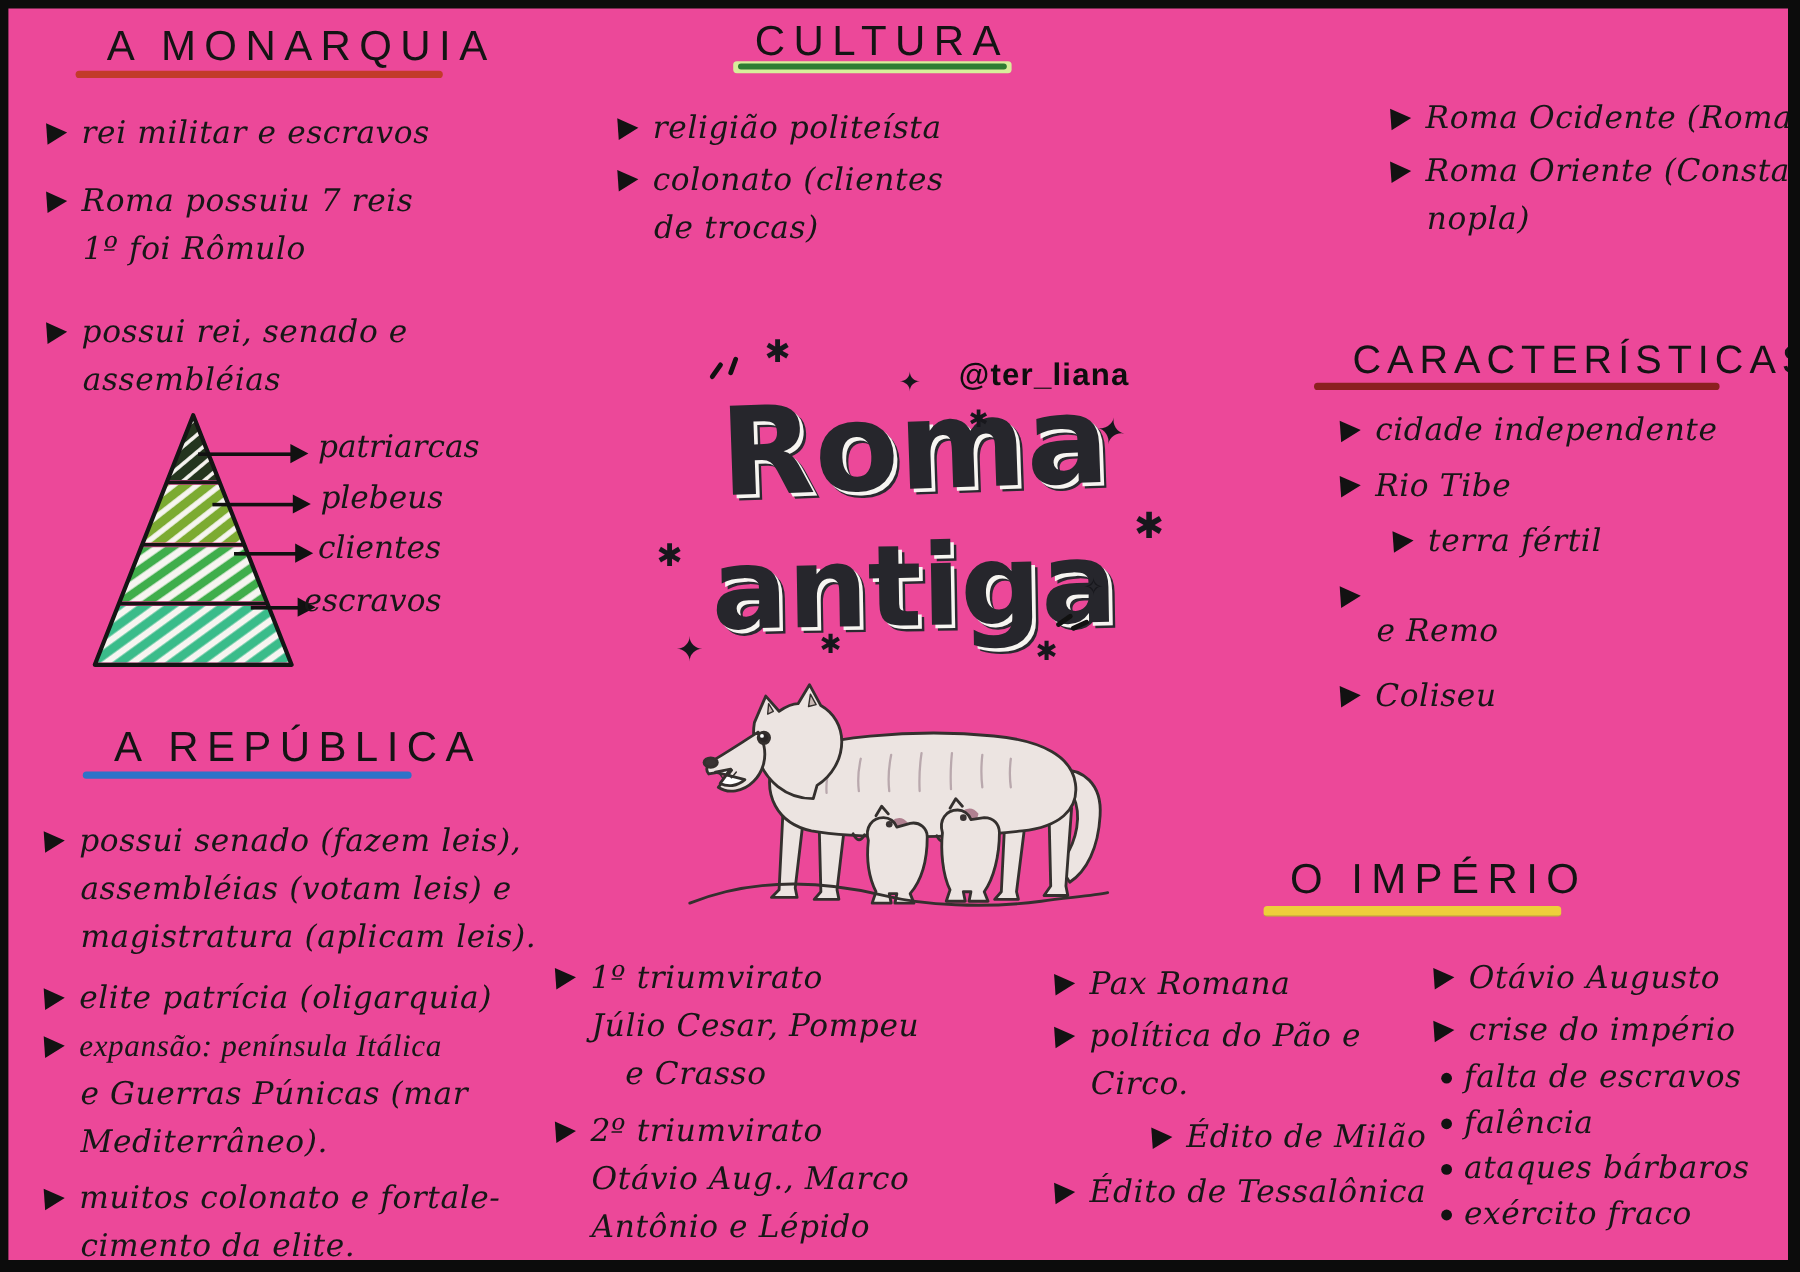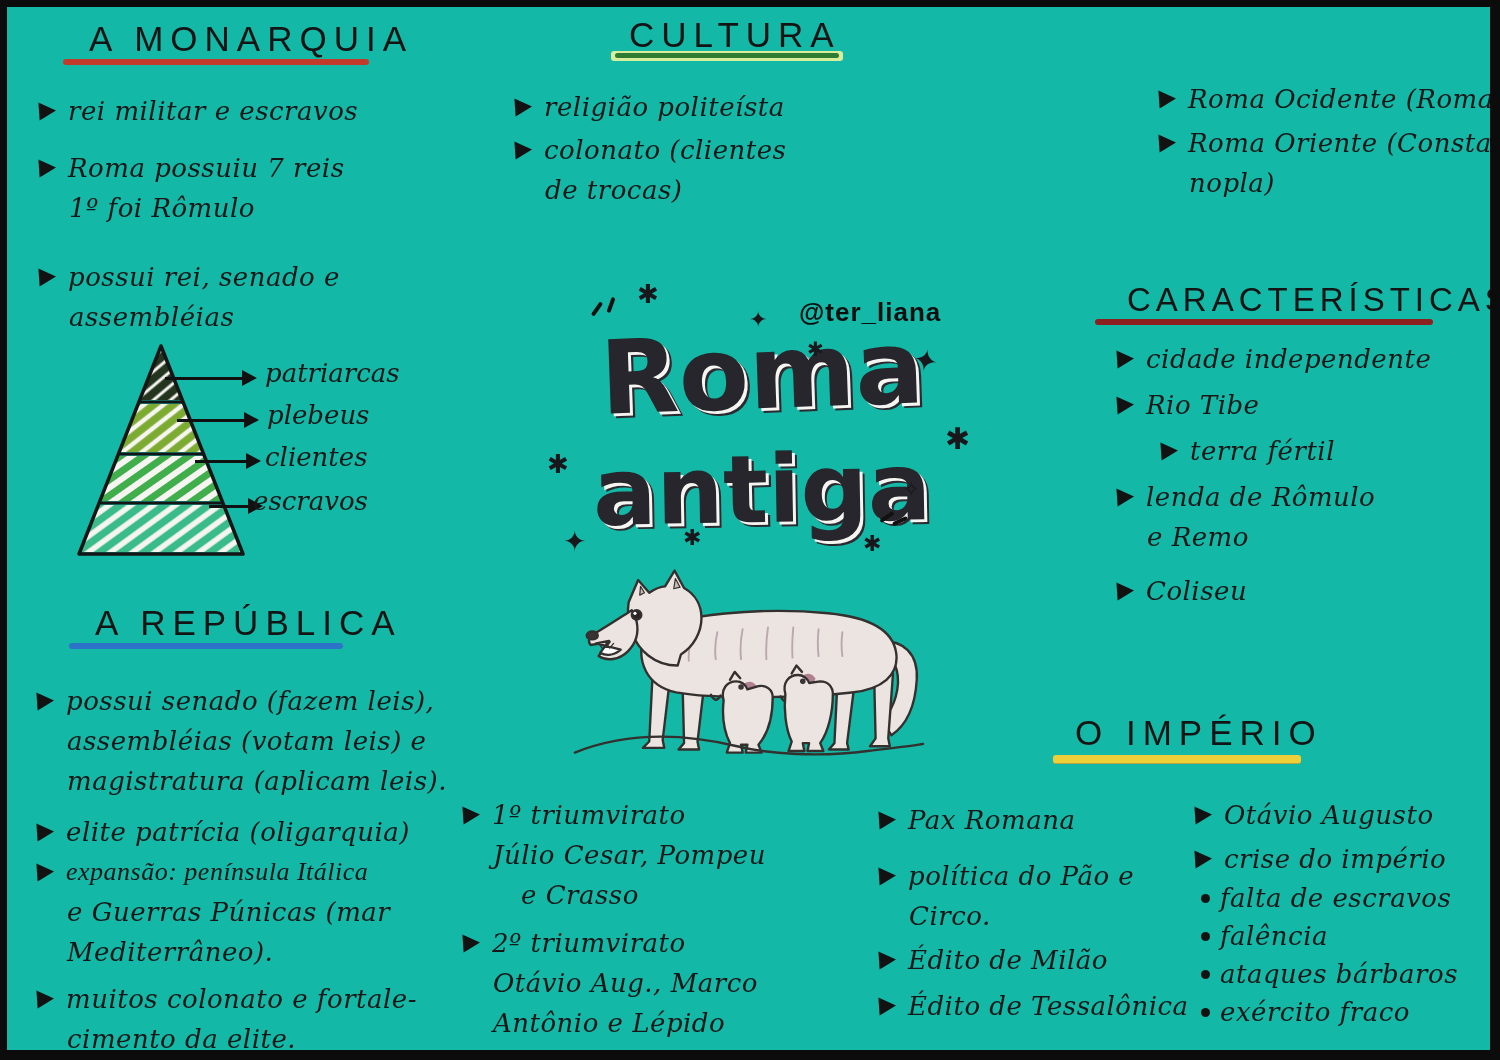--- a/index.html
+++ b/index.html
@@ -1,18 +1,18 @@
 <!DOCTYPE html>
 <html><head>
 <meta charset="utf-8">
 <style>
   html,body{margin:0;padding:0;background:#888;}
   .page{
     position:relative; width:1500px; height:1060px; box-sizing:border-box;
-    background:#14b8a6;
+    background:#ec4899;
     border:solid #0c0c0c; border-width:7px 10px 10px 7px;
     overflow:hidden;
     font-family:"DejaVu Serif", serif;
   }
   
   .hw{
     font-style:italic; font-size:26px; line-height:40px; color:#171717;
     letter-spacing:0.5px; white-space:nowrap;
   }
   .list{position:absolute;}
@@ -202,21 +202,20 @@
     <div class="row" style="margin-bottom:6px;">
         <span class="tri"></span>
         <span class="hw">Rio Tibe</span>
       </div>
     <div class="row" style="margin-bottom:6px;padding-left:44px;">
         <span class="tri"></span>
         <span class="hw">terra fértil</span>
       </div>
     <div class="row">
         <span class="tri"></span>
-        <span class="hw">lenda de Rômulo</span>
       </div>
     <div class="row" style="margin-bottom:14px;">
         <span class="hw i1">e Remo</span>
       </div>
     <div class="row">
         <span class="tri"></span>
         <span class="hw">Coliseu</span>
       </div>
   </div>
 
@@ -309,32 +308,32 @@
       </div>
     <div class="row">
         <span class="hw i1">Otávio Aug., Marco</span>
       </div>
     <div class="row">
         <span class="hw i1">Antônio e Lépido</span>
       </div>
   </div>
 
   <div class="list" style="left:872px; top:793px;">
-    <div class="row" style="margin-bottom:16px;">
+    <div class="row" style="margin-bottom:4px;">
         <span class="tri"></span>
         <span class="hw">Pax Romana</span>
       </div>
     <div class="row">
         <span class="tri"></span>
         <span class="hw">política do Pão e</span>
       </div>
     <div class="row" style="margin-bottom:4px;">
         <span class="hw i1">Circo.</span>
       </div>
-    <div class="row" style="margin-bottom:6px;">
+    <div class="row" style="margin-bottom:6px;justify-content:flex-end;">
         <span class="tri"></span>
         <span class="hw">Édito de Milão</span>
       </div>
     <div class="row">
         <span class="tri"></span>
         <span class="hw">Édito de Tessalônica</span>
       </div>
   </div>
 
   <div class="list" style="left:1188px; top:788px;">

